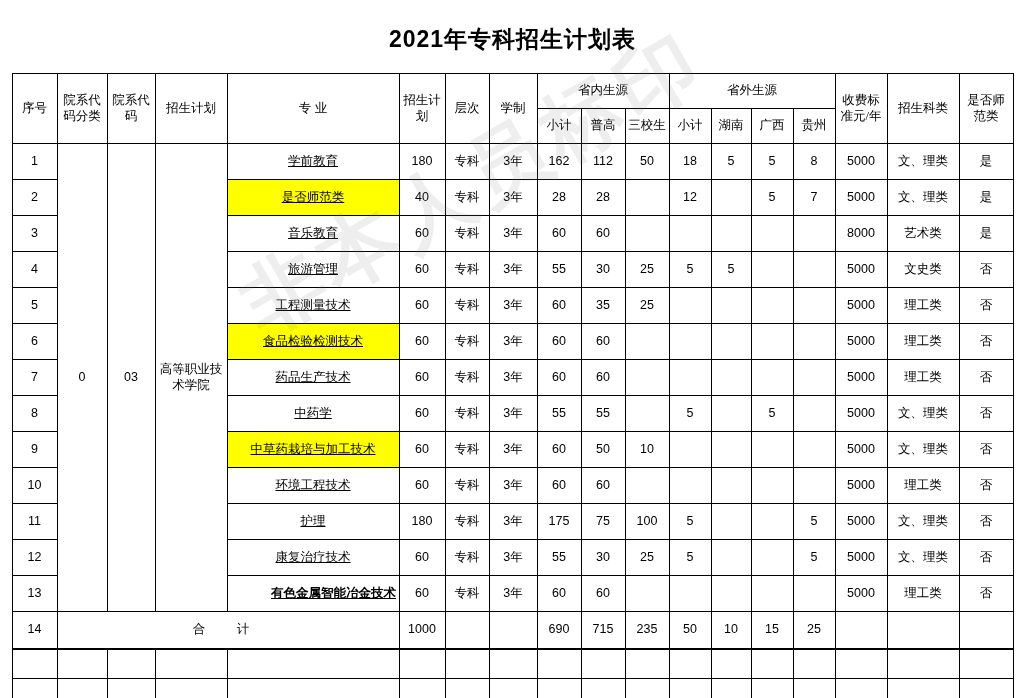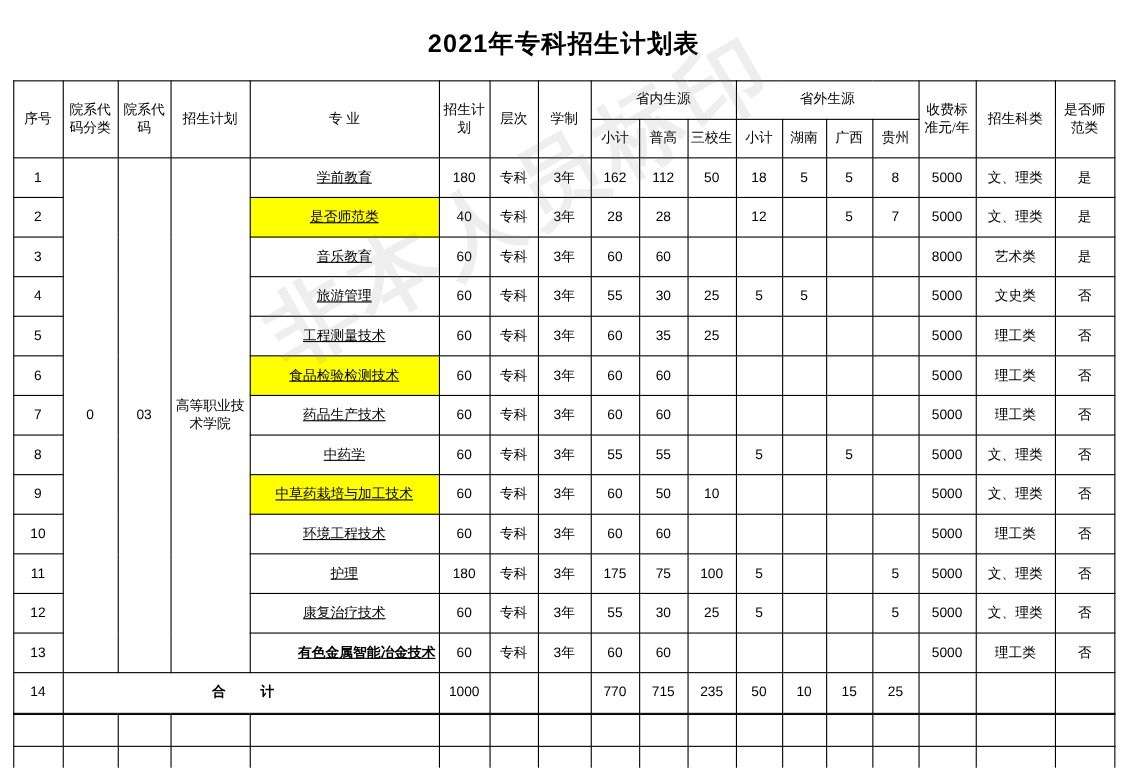--- a/index.html
+++ b/index.html
@@ -64,21 +64,21 @@
   .hdr td {
     font-weight: bold;
     font-size: 12.5px;
   }
   .hdr-tall td { height: 34px; }
   .row td { height: 35px; }
   .major { text-align: left; padding-left: 10px; font-size: 13px; text-decoration: underline; }
   .major.bold { font-weight: bold; padding-left: 43px; }
   .hl { background: #ffff00 !important; }
   .sum td { height: 36px; font-weight: bold; font-size: 13px; }
-  .sum .label { font-weight: bold; letter-spacing: 14px; }
+  .sum .label { font-weight: normal; letter-spacing: 14px; }
   .vert-college { font-size: 12.5px; line-height: 1.35; }
   .thin { font-size: 12px; font-family: Liberation Serif, serif; }
   .bottomgrid {
     border-collapse: collapse;
     margin: 0 auto;
     table-layout: fixed;
   }
   .bottomgrid td {
     border: 1px solid #000000;
     height: 26px;
@@ -376,21 +376,21 @@
         <td>理工类</td>
         <td>否</td>
       </tr>
 
       <tr class="sum">
         <td>14</td>
         <td colspan="4" class="label">合    计</td>
         <td>1000</td>
         <td></td>
         <td></td>
-        <td>770</td>
+        <td>690</td>
         <td>715</td>
         <td>235</td>
         <td>50</td>
         <td>10</td>
         <td>15</td>
         <td>25</td>
         <td></td>
         <td></td>
         <td></td>
       </tr>

